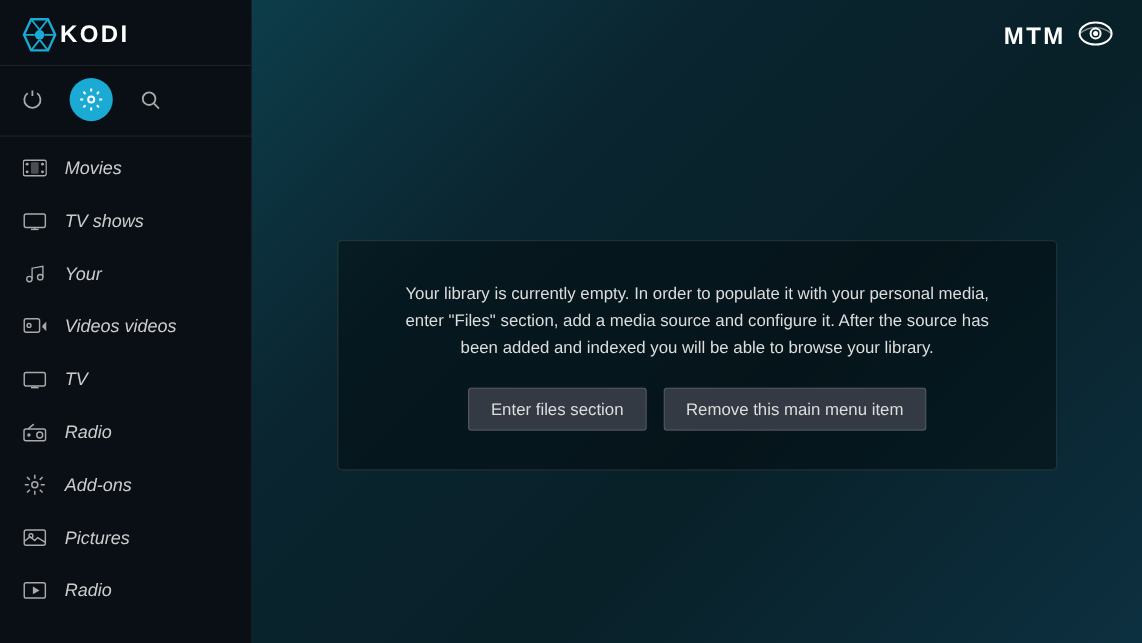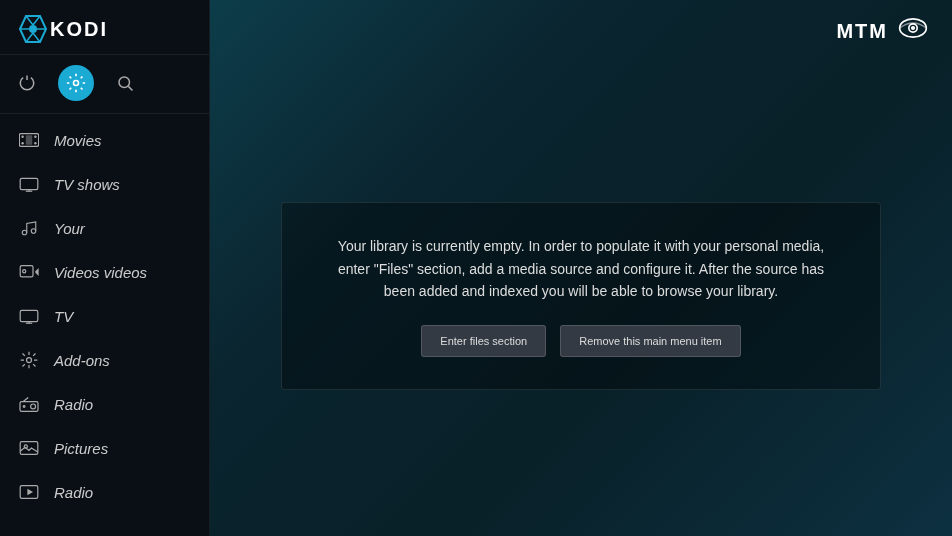--- a/index.html
+++ b/index.html
@@ -163,21 +163,21 @@
       gap: 14px;
       justify-content: center;
     }
 
     .btn {
       background: rgba(60, 65, 75, 0.85);
       color: #ddd;
       border: 1px solid rgba(255,255,255,0.15);
       border-radius: 3px;
       padding: 9px 18px;
-      font-size: 11px;
+      font-size: 14px;
       cursor: pointer;
       transition: background 0.15s;
     }
   </style>
 </head>
 <body>
 
 <div class="sidebar">
 
   <div class="sidebar-header">
@@ -270,38 +270,38 @@
             <rect x="1" y="3" width="22" height="14" rx="2"></rect>
             <line x1="8" y1="19" x2="16" y2="19"></line>
             <line x1="12" y1="17" x2="12" y2="19"></line>
           </svg>
       </span>
       <span>TV</span>
     </div>
 
     <div class="menu-item">
       <span class="menu-icon">
-        <svg width="20" height="20" viewBox="0 0 24 24" fill="none" stroke="currentColor" stroke-width="1.5">
-            <circle cx="12" cy="12" r="3"></circle>
-            <path d="M12 2v4M12 18v4M4.22 4.22l2.83 2.83M16.95 16.95l2.83 2.83M2 12h4M18 12h4M4.22 19.78l2.83-2.83M16.95 7.05l2.83-2.83"></path>
-          </svg>
-      </span>
-      <span>Add-ons</span>
-    </div>
-
-    <div class="menu-item">
-      <span class="menu-icon">
         <svg width="20" height="18" viewBox="0 0 24 22" fill="none" stroke="currentColor" stroke-width="1.5">
             <rect x="1" y="8" width="22" height="12" rx="2"></rect>
             <line x1="5" y1="8" x2="11" y2="3"></line>
             <circle cx="17" cy="14" r="3"></circle>
             <circle cx="6" cy="14" r="1"></circle>
           </svg>
       </span>
       <span>Radio</span>
+    </div>
+
+    <div class="menu-item">
+      <span class="menu-icon">
+        <svg width="20" height="20" viewBox="0 0 24 24" fill="none" stroke="currentColor" stroke-width="1.5">
+            <circle cx="12" cy="12" r="3"></circle>
+            <path d="M12 2v4M12 18v4M4.22 4.22l2.83 2.83M16.95 16.95l2.83 2.83M2 12h4M18 12h4M4.22 19.78l2.83-2.83M16.95 7.05l2.83-2.83"></path>
+          </svg>
+      </span>
+      <span>Add-ons</span>
     </div>
 
     <div class="menu-item">
       <span class="menu-icon">
         <svg width="20" height="16" viewBox="0 0 24 20" fill="none" stroke="currentColor" stroke-width="1.5">
             <rect x="1" y="2" width="22" height="16" rx="2"></rect>
             <circle cx="8" cy="8" r="2"></circle>
             <path d="M1 14l6-5 5 4 3-3 8 5"></path>
           </svg>
       </span>

